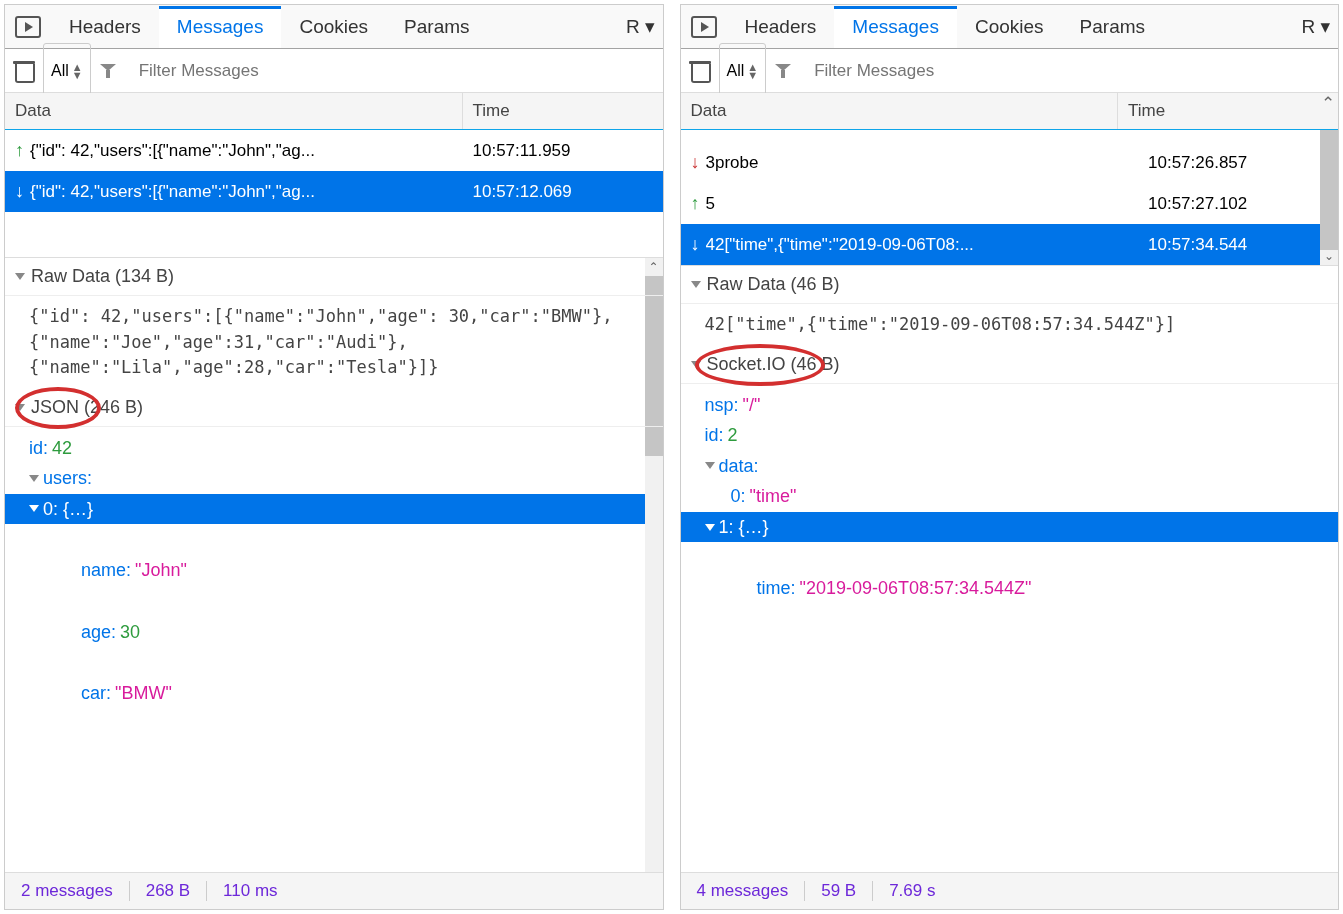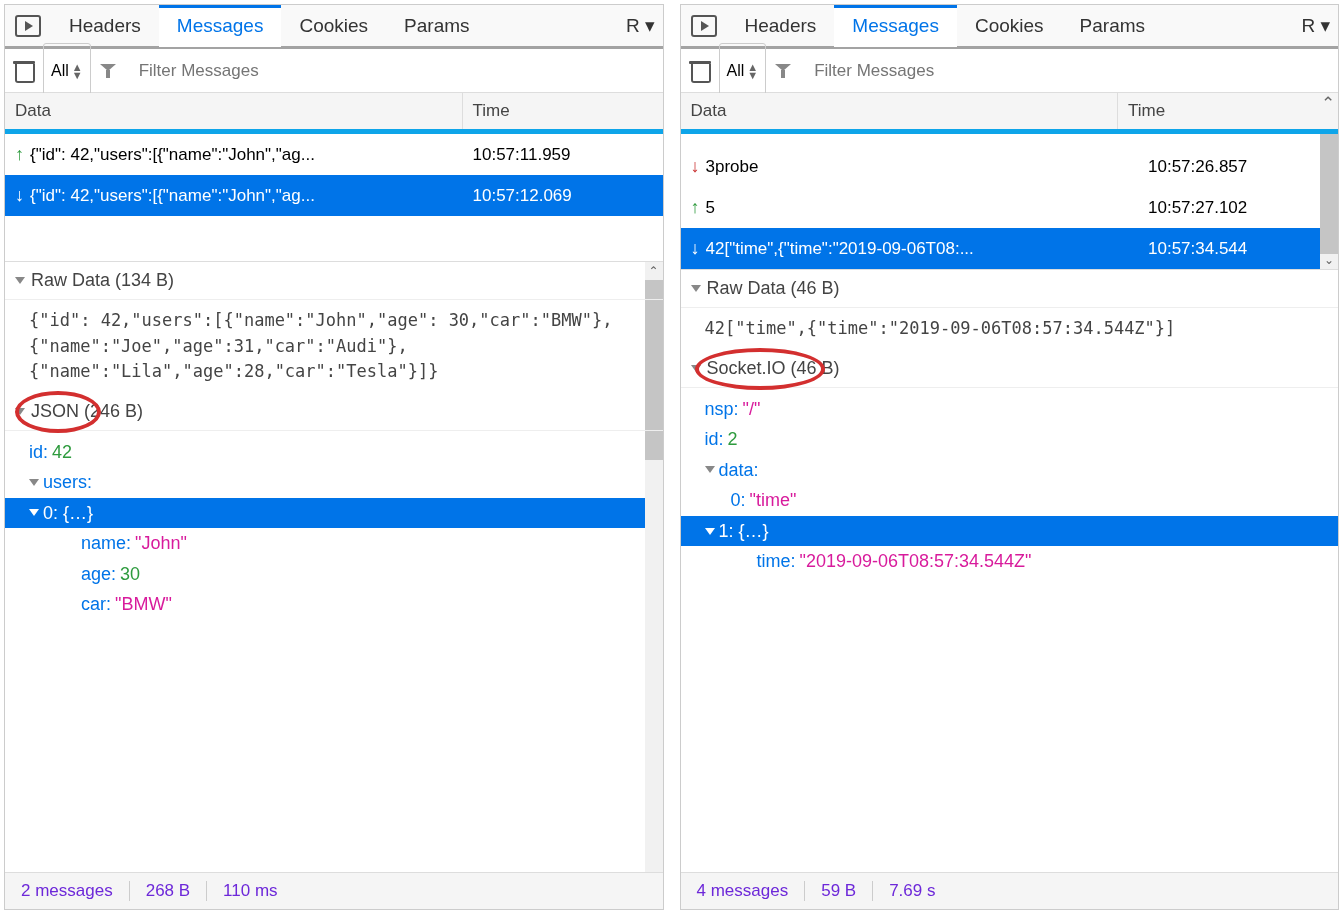--- a/index.html
+++ b/index.html
@@ -16,21 +16,21 @@
       border: 1px solid #ccc;
       display: flex;
       flex-direction: column;
       height: 906px;
       background: #fff;
       overflow: hidden;
     }
     .tabs {
       display: flex;
       align-items: center;
-      border-bottom: 3px solid #a3a3a3;
+      border-bottom: 1px solid #a3a3a3;
       height: 44px;
       background: #f9f9f9;
     }
     .play-icon {
       width: 26px;
       height: 22px;
       border: 2px solid #555;
       border-radius: 3px;
       margin: 0 10px;
       display: flex;
@@ -132,21 +132,21 @@
     }
     .filter-input {
       border: none;
       outline: none;
       font-size: 17px;
       color: #888;
       flex: 1;
     }
     .list-header {
       display: flex;
-      border-bottom: 5px solid #0ea5e9;
+      border-bottom: 1px solid #0ea5e9;
       background: #f5f5f5;
       font-size: 17px;
       color: #444;
     }
     .col-data { flex: 1; padding: 8px 10px; border-right: 1px solid #ddd; }
     .col-time { width: 200px; padding: 8px 10px; }
     .scroll-up { width: 20px; text-align: center; color: #666; }
     .message-list {
       position: relative;
     }
@@ -249,21 +249,21 @@
       color: #fff;
       margin-left: -100px;
       margin-right: -100px;
       padding-left: 100px;
       padding-right: 100px;
     }
     .jkey { color: #0074e8; }
     .jnum { color: #2e9b3e; }
     .jstr { color: #d81b9c; }
     .indent-1 { padding-left: 26px; }
-    .indent-2 { padding-left: 52px; }
+    .indent-2 { padding-left: 52px; margin-top: 31px; }
     .status-bar {
       display: flex;
       border-top: 1px solid #ddd;
       padding: 8px 0;
       background: #f5f5f5;
       font-size: 17px;
       color: #6d28d9;
     }
     .status-item {
       padding: 0 16px;

